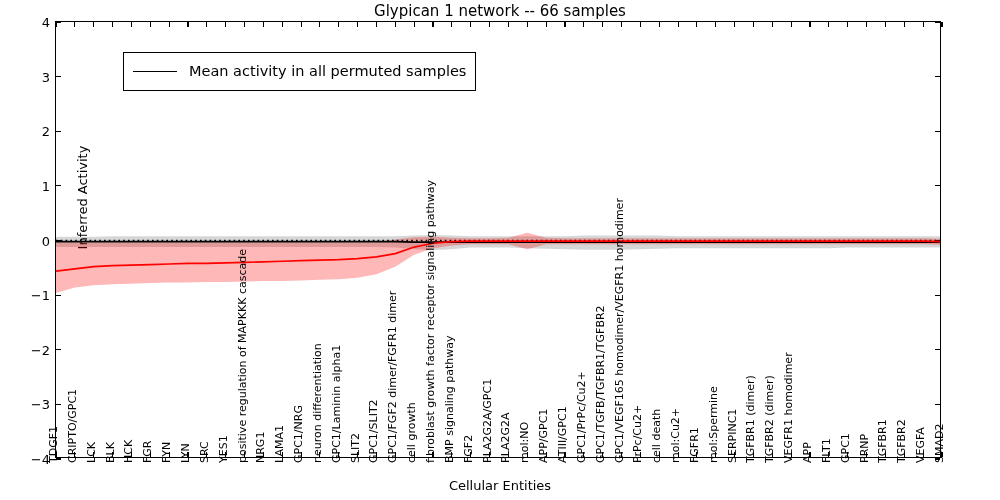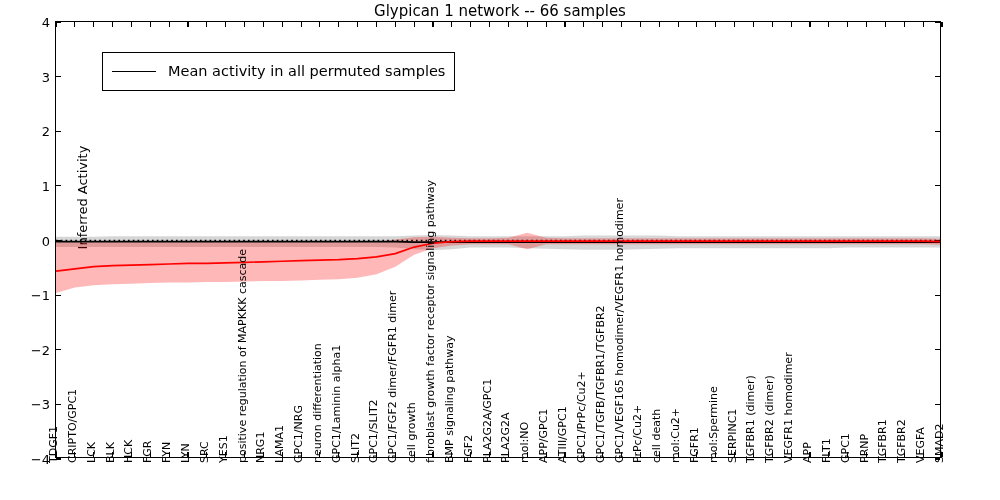--- a/index.html
+++ b/index.html
@@ -44,38 +44,39 @@
   .xtick-mark.top{bottom:auto;top:0;}
   .xcat{
     position:absolute;bottom:0;
     font-size:11px;line-height:11px;white-space:nowrap;
     transform-origin:left bottom;transform:rotate(-90deg);
     color:#000;
   }
 
   
   .legend{
-    position:absolute;left:46px;top:30px;
+    position:absolute;left:67px;top:30px;
     border:1.1px solid #000;background:#fff;
     padding:5px 9px 6px 9px;z-index:8;
   }
   .legend-row{display:flex;align-items:center;height:26px;}
   .legend-swatch{width:44px;height:0;border-top:1.6px solid #000;margin-right:12px;}
   .legend-swatch.red{border-top-color:#ff0000;}
   .legend-text{font-size:14.5px;color:#000;white-space:nowrap;}
 
   svg.series{position:absolute;left:0;top:0;overflow:visible;}
 </style>
 </head>
 <body>
 
 <div id="root">
 
   <div class="chart-title">Glypican 1 network -- 66 samples</div>
 
+  <div class="xlabel">Cellular Entities</div>
 
   <div class="plot-frame">
 
     <div class="ylabel">Inferred Activity</div>
 
     <div id="yticks">
         <div class="ytick-mark" style="top: 436.4px;"></div>
         <div class="ytick-mark right" style="top: 436.4px;"></div>
         <div class="ytick-label" style="top: 437px; right: 100%; margin-right: 6px;">−4</div>
         <div class="ytick-mark" style="top: 381.775px;"></div>

